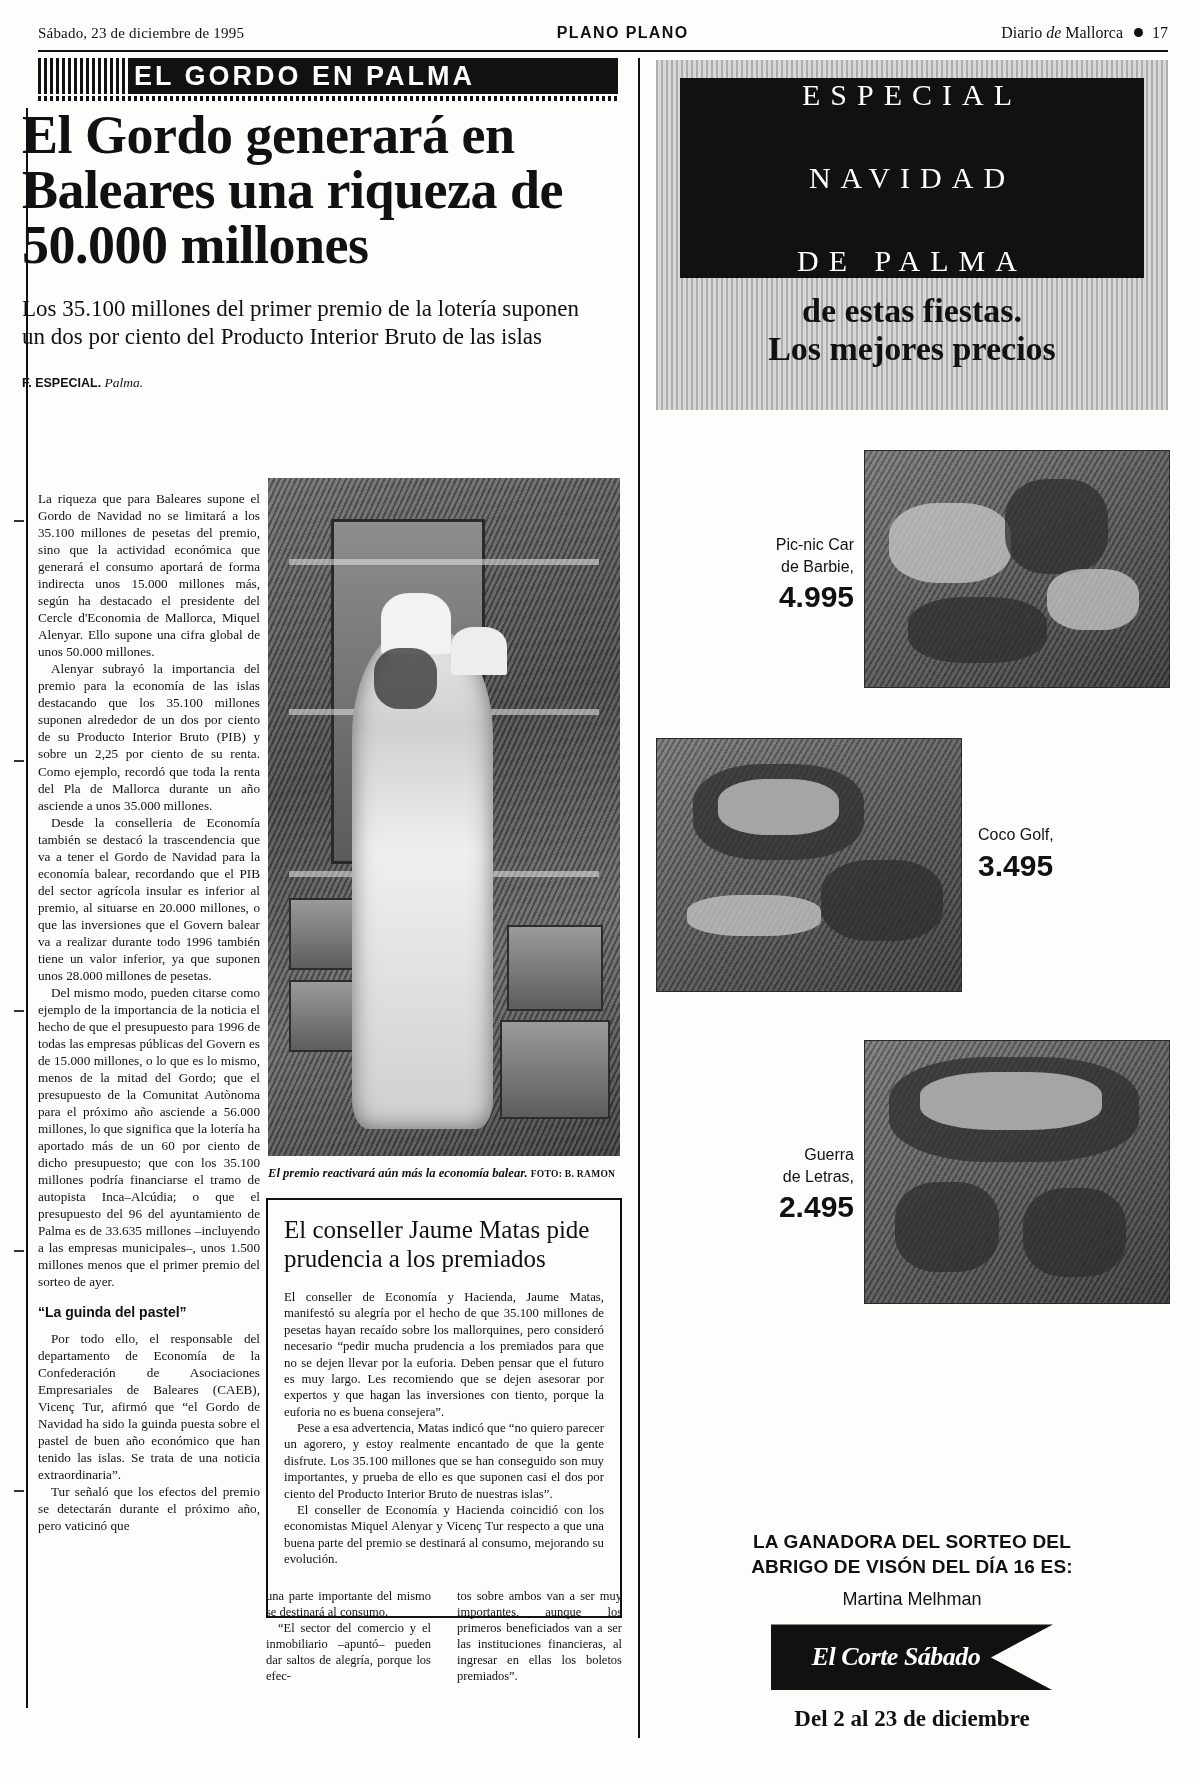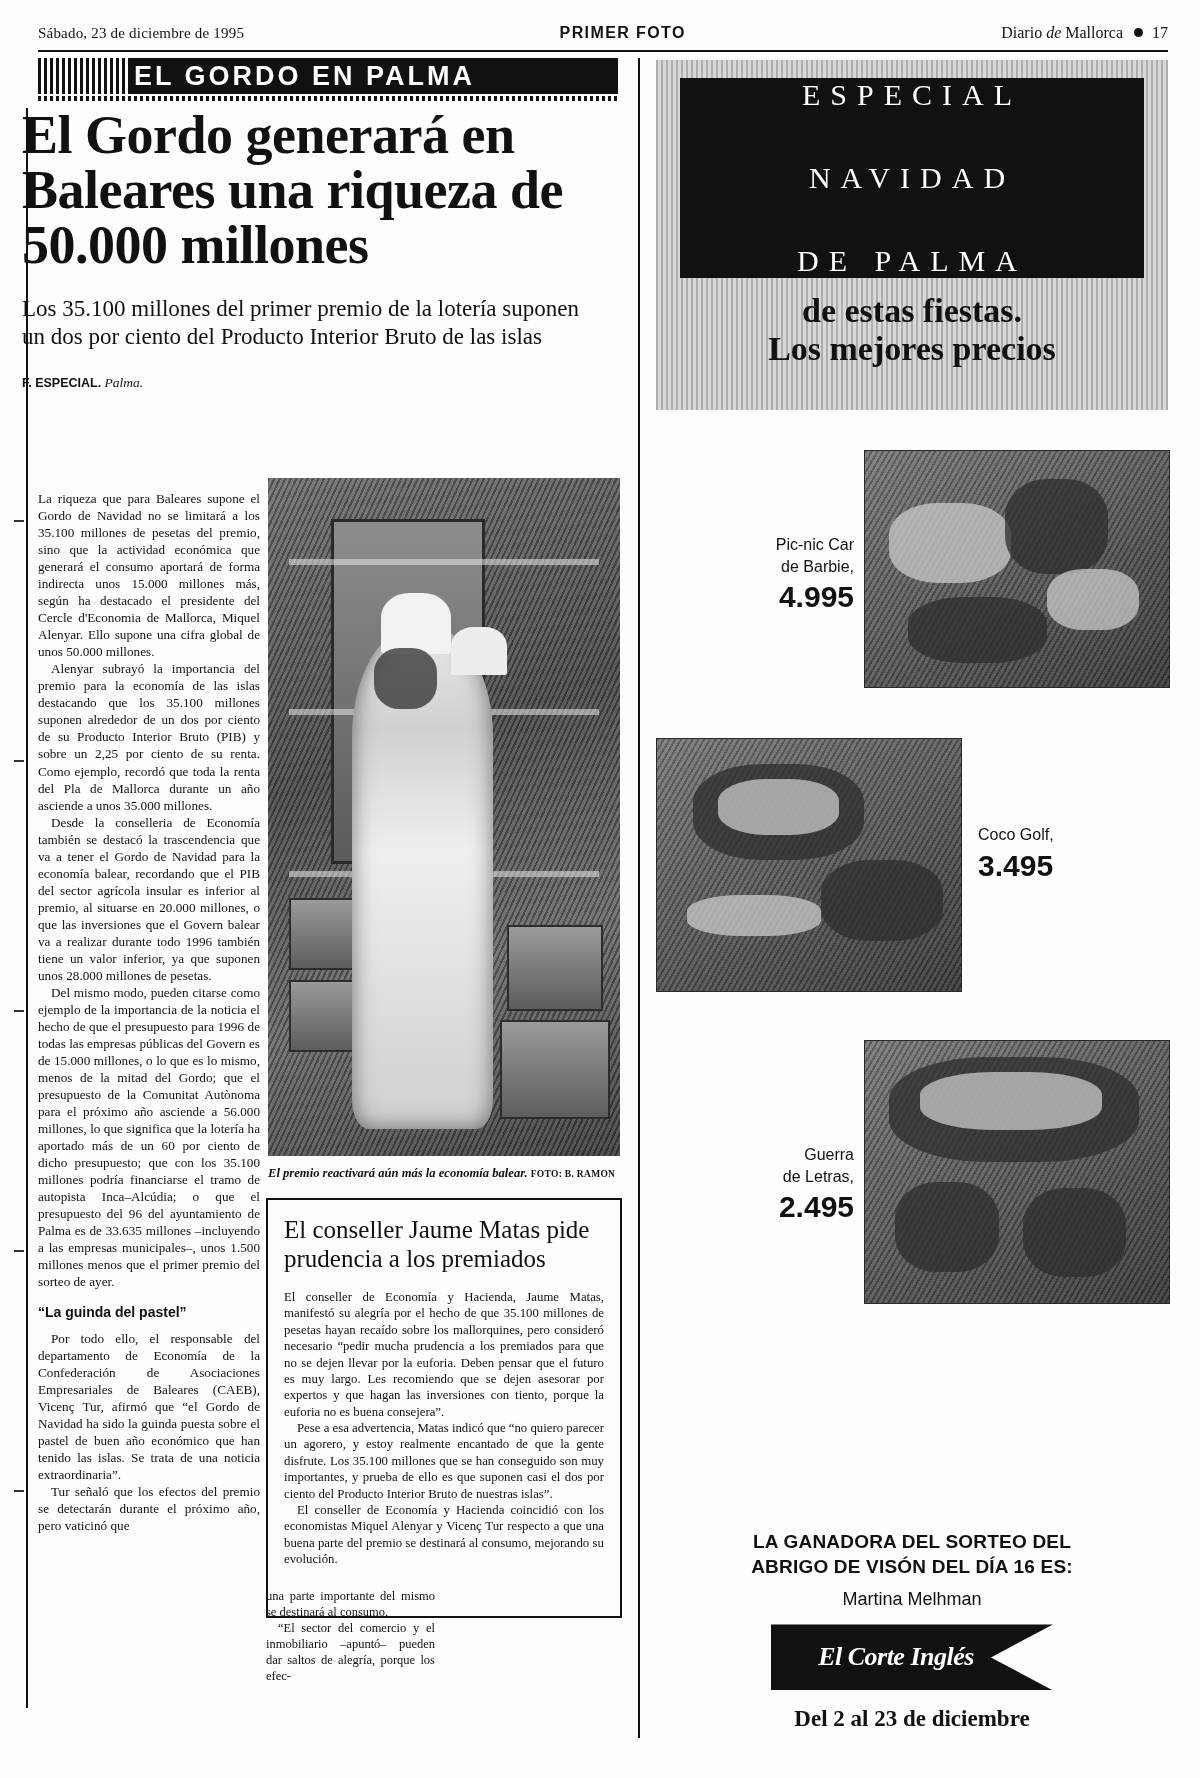--- a/index.html
+++ b/index.html
@@ -362,21 +362,21 @@
   
   .tick { position:absolute; width:10px; height:2px; background:#333; left:14px; }
 </style>
 </head>
 <body>
 
 <div class="page">
 
   <div class="masthead">
     <div class="date">Sábado, 23 de diciembre de 1995</div>
-    <div class="section">PRIMER FOTO</div>
+    <div class="section">PLANO PLANO</div>
     <div class="paper">
       <span>Diario</span>
       <span class="ital">de</span>
       <span>Mallorca</span>
       <span class="dot"></span>
       <span>17</span>
     </div>
   </div>
   <div class="rule-top"></div>
 
@@ -436,20 +436,23 @@
     <p>El conseller de Economía y Hacienda, Jaume Matas, manifestó su alegría por el hecho de que 35.100 millones de pesetas hayan recaído sobre los mallorquines, pero consideró necesario “pedir mucha prudencia a los premiados para que no se dejen llevar por la euforia. Deben pensar que el futuro es muy largo. Les recomiendo que se dejen asesorar por expertos y que hagan las inversiones con tiento, porque la euforia no es buena consejera”.</p>
     <p>Pese a esa advertencia, Matas indicó que “no quiero parecer un agorero, y estoy realmente encantado de que la gente disfrute. Los 35.100 millones que se han conseguido son muy importantes, y prueba de ello es que suponen casi el dos por ciento del Producto Interior Bruto de nuestras islas”.</p>
     <p>El conseller de Economía y Hacienda coincidió con los economistas Miquel Alenyar y Vicenç Tur respecto a que una buena parte del premio se destinará al consumo, mejorando su evolución.</p>
   </div>
 
   <div class="bottomcols">
     <div class="c">
       <p>una parte importante del mismo se destinará al consumo.</p>
       <p>“El sector del comercio y el inmobiliario –apuntó– pueden dar saltos de alegría, porque los efec-</p>
     </div>
+    <div class="c">
+      <p>tos sobre ambos van a ser muy importantes, aunque los primeros beneficiados van a ser las instituciones financieras, al ingresar en ellas los boletos premiados”.</p>
+    </div>
   </div>
 
   <div class="ad-top">
     <div class="block">
       <div>ESPECIAL</div>
       <div>NAVIDAD</div>
       <div>DE PALMA</div>
     </div>
     <div class="tagline">
       <div>de estas fiestas.</div>
@@ -498,19 +501,19 @@
     </div>
   </div>
 
   <div class="promo">
     <div class="l1">LA GANADORA DEL SORTEO DEL</div>
     <div class="l1">ABRIGO DE VISÓN DEL DÍA 16 ES:</div>
     <div class="winner">Martina Melhman</div>
     <div class="logo-wrap">
       <div class="logo">
         <div class="flag"></div>
-        <div class="txt">El Corte Inglés</div>
+        <div class="txt">El Corte Sábado</div>
       </div>
     </div>
     <div class="dates">Del 2 al 23 de diciembre</div>
   </div>
 
 </div>
 
 </body></html>

